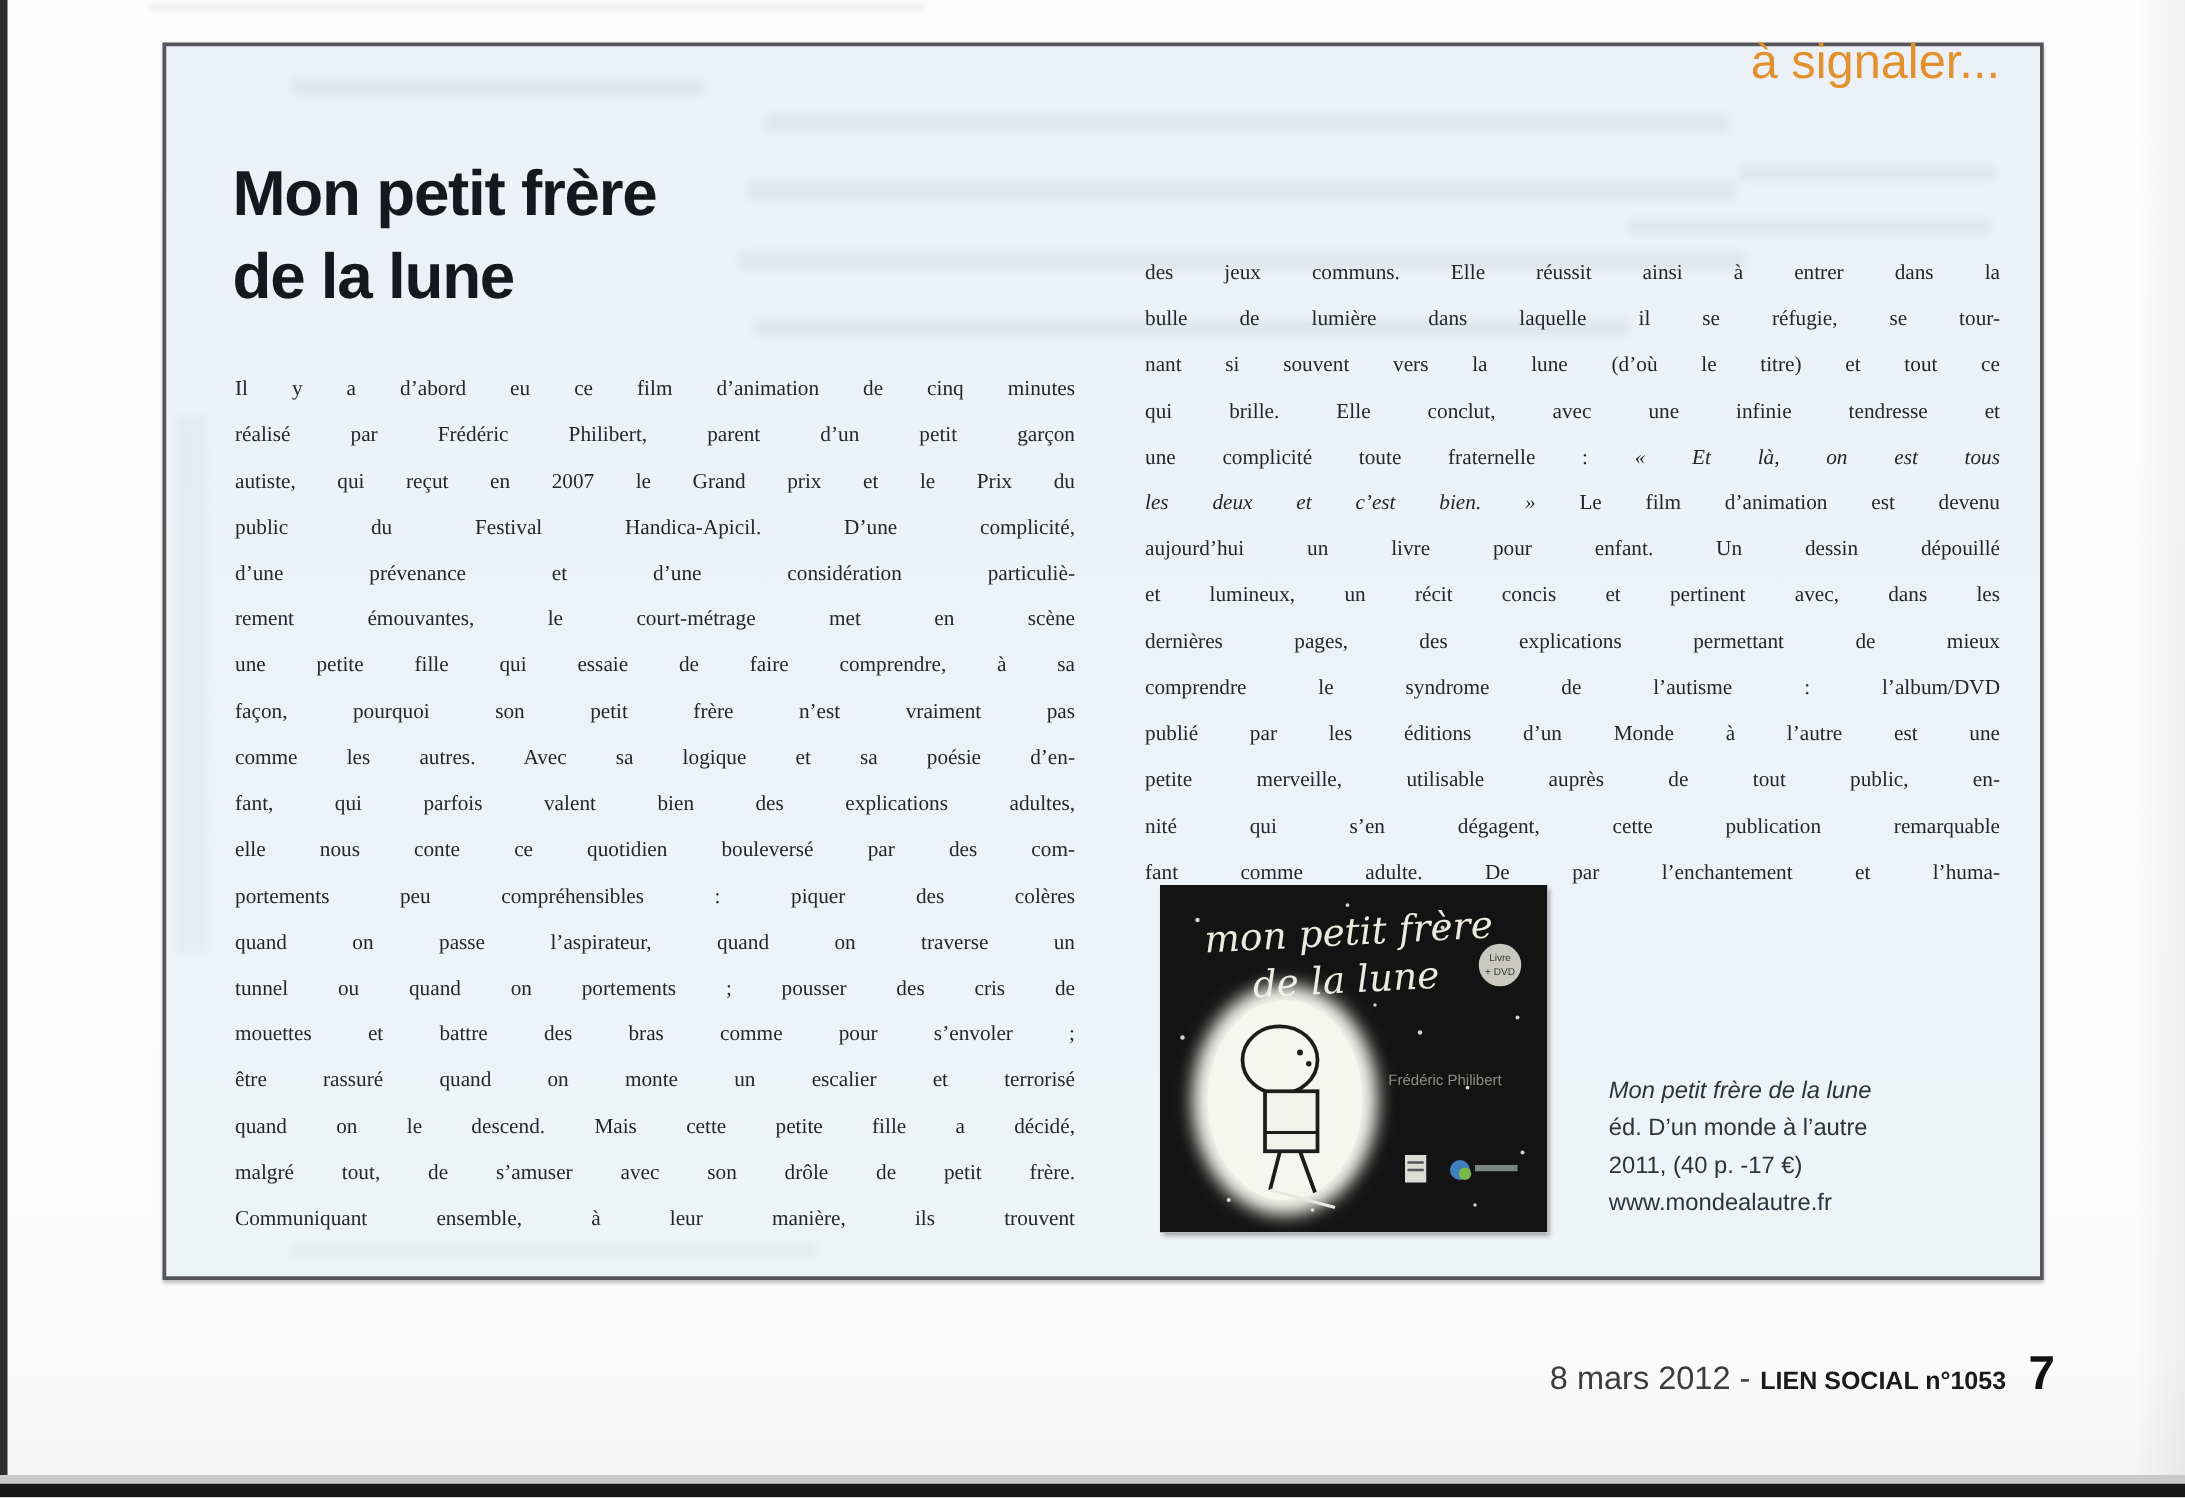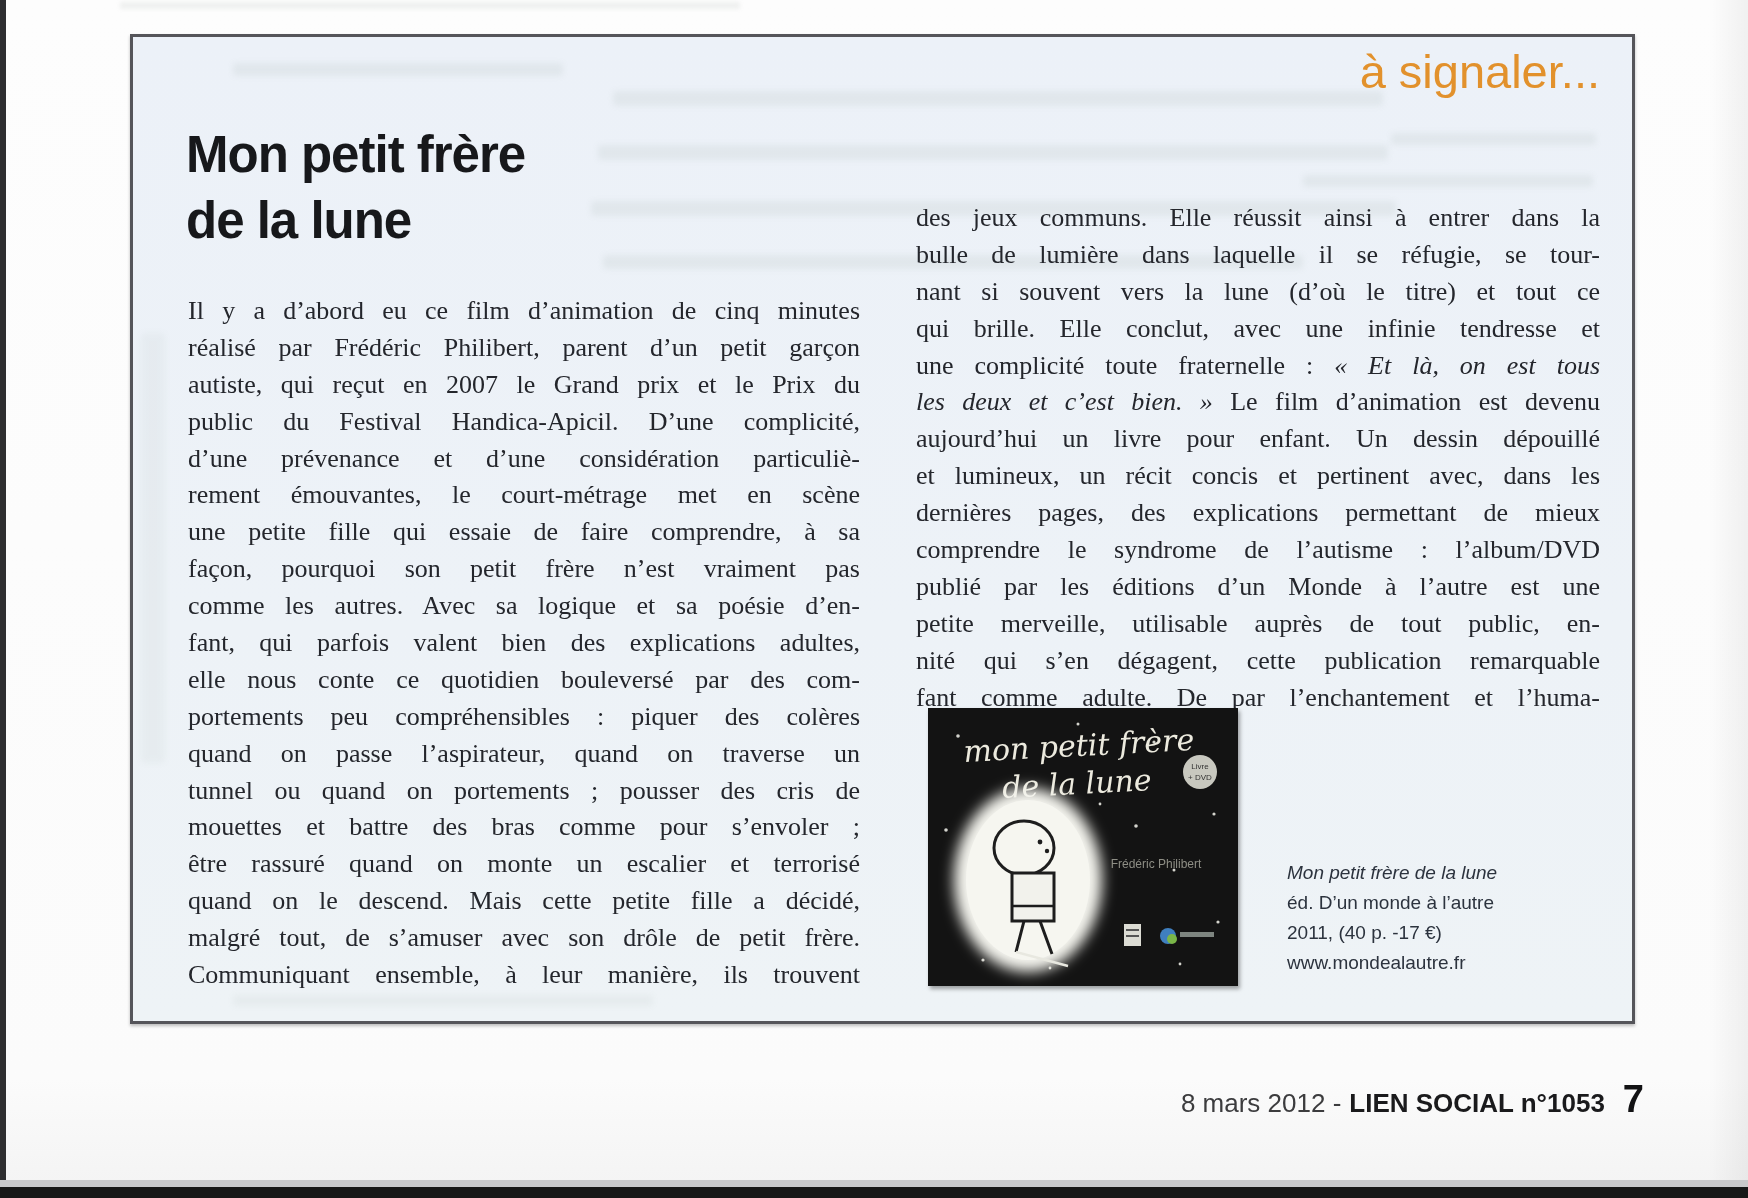--- a/index.html
+++ b/index.html
@@ -22,33 +22,33 @@
   .frame{
     position:absolute;left:130px;top:34px;width:1505px;height:990px;
     border:3px solid #55555a;
     background:linear-gradient(180deg,#ecf1f8 0%,#edf2f7 60%,#eef3f6 100%);
     box-shadow:0 2px 3px rgba(0,0,0,0.25);
     box-sizing:border-box;
   }
   .ghost{position:absolute;background:#7d8f86;opacity:.10;filter:blur(3px);border-radius:2px;}
 
   .section-label{
-    position:absolute;left:1000px;top:44px;width:600px;
+    position:absolute;left:1000px;top:28px;width:600px;
     text-align:right;
-    font-size:47px;color:#e2912c;letter-spacing:0px;font-weight:400;
+    font-size:39px;color:#e2912c;letter-spacing:0px;font-weight:400;
   }
   .article-title{
     position:absolute;left:186px;top:122px;width:560px;
     font-size:51px;line-height:66px;font-weight:700;letter-spacing:-1px;
     color:#17181b;
   }
   .col{
     position:absolute;
     font-family:"Liberation Serif", serif;
-    font-size:26px;color:#24262c;
+    font-size:17px;color:#24262c;
   }
   .col .body-line{
     height:36.9px;line-height:36.9px;
     text-align:justify;text-align-last:justify;
     white-space:nowrap;overflow:visible;
   }
   .left-col{left:188px;top:293px;width:672px;}
   .right-col{left:916px;top:200px;width:684px;}
   .wrap-col{left:1252px;top:702px;width:350px;}
   .wrap-col .body-line:last-child{text-align-last:left;}
@@ -59,21 +59,21 @@
   .book-info{
     position:absolute;left:1287px;top:858px;width:340px;
     font-size:19px;line-height:30px;font-weight:400;color:#2c333e;
   }
   .book-info .title{font-style:italic;}
   .footer{
     position:absolute;top:1078px;right:104px;
     display:flex;align-items:baseline;gap:8px;
   }
   .footer .date{font-size:26px;color:#3c3c3e;}
-  .footer .mag{font-size:26px;font-weight:700;color:#1a1a1c;}
+  .footer .mag{font-size:20px;font-weight:700;color:#1a1a1c;}
   .footer .pageno{font-size:38px;font-weight:700;color:#121214;margin-left:10px;}
 </style>
 </head>
 <body>
 
 <div class="page">
 
   <div class="top-ghost-line"></div>
   <div class="edge-left"></div>
   <div class="right-scan-shade"></div>

